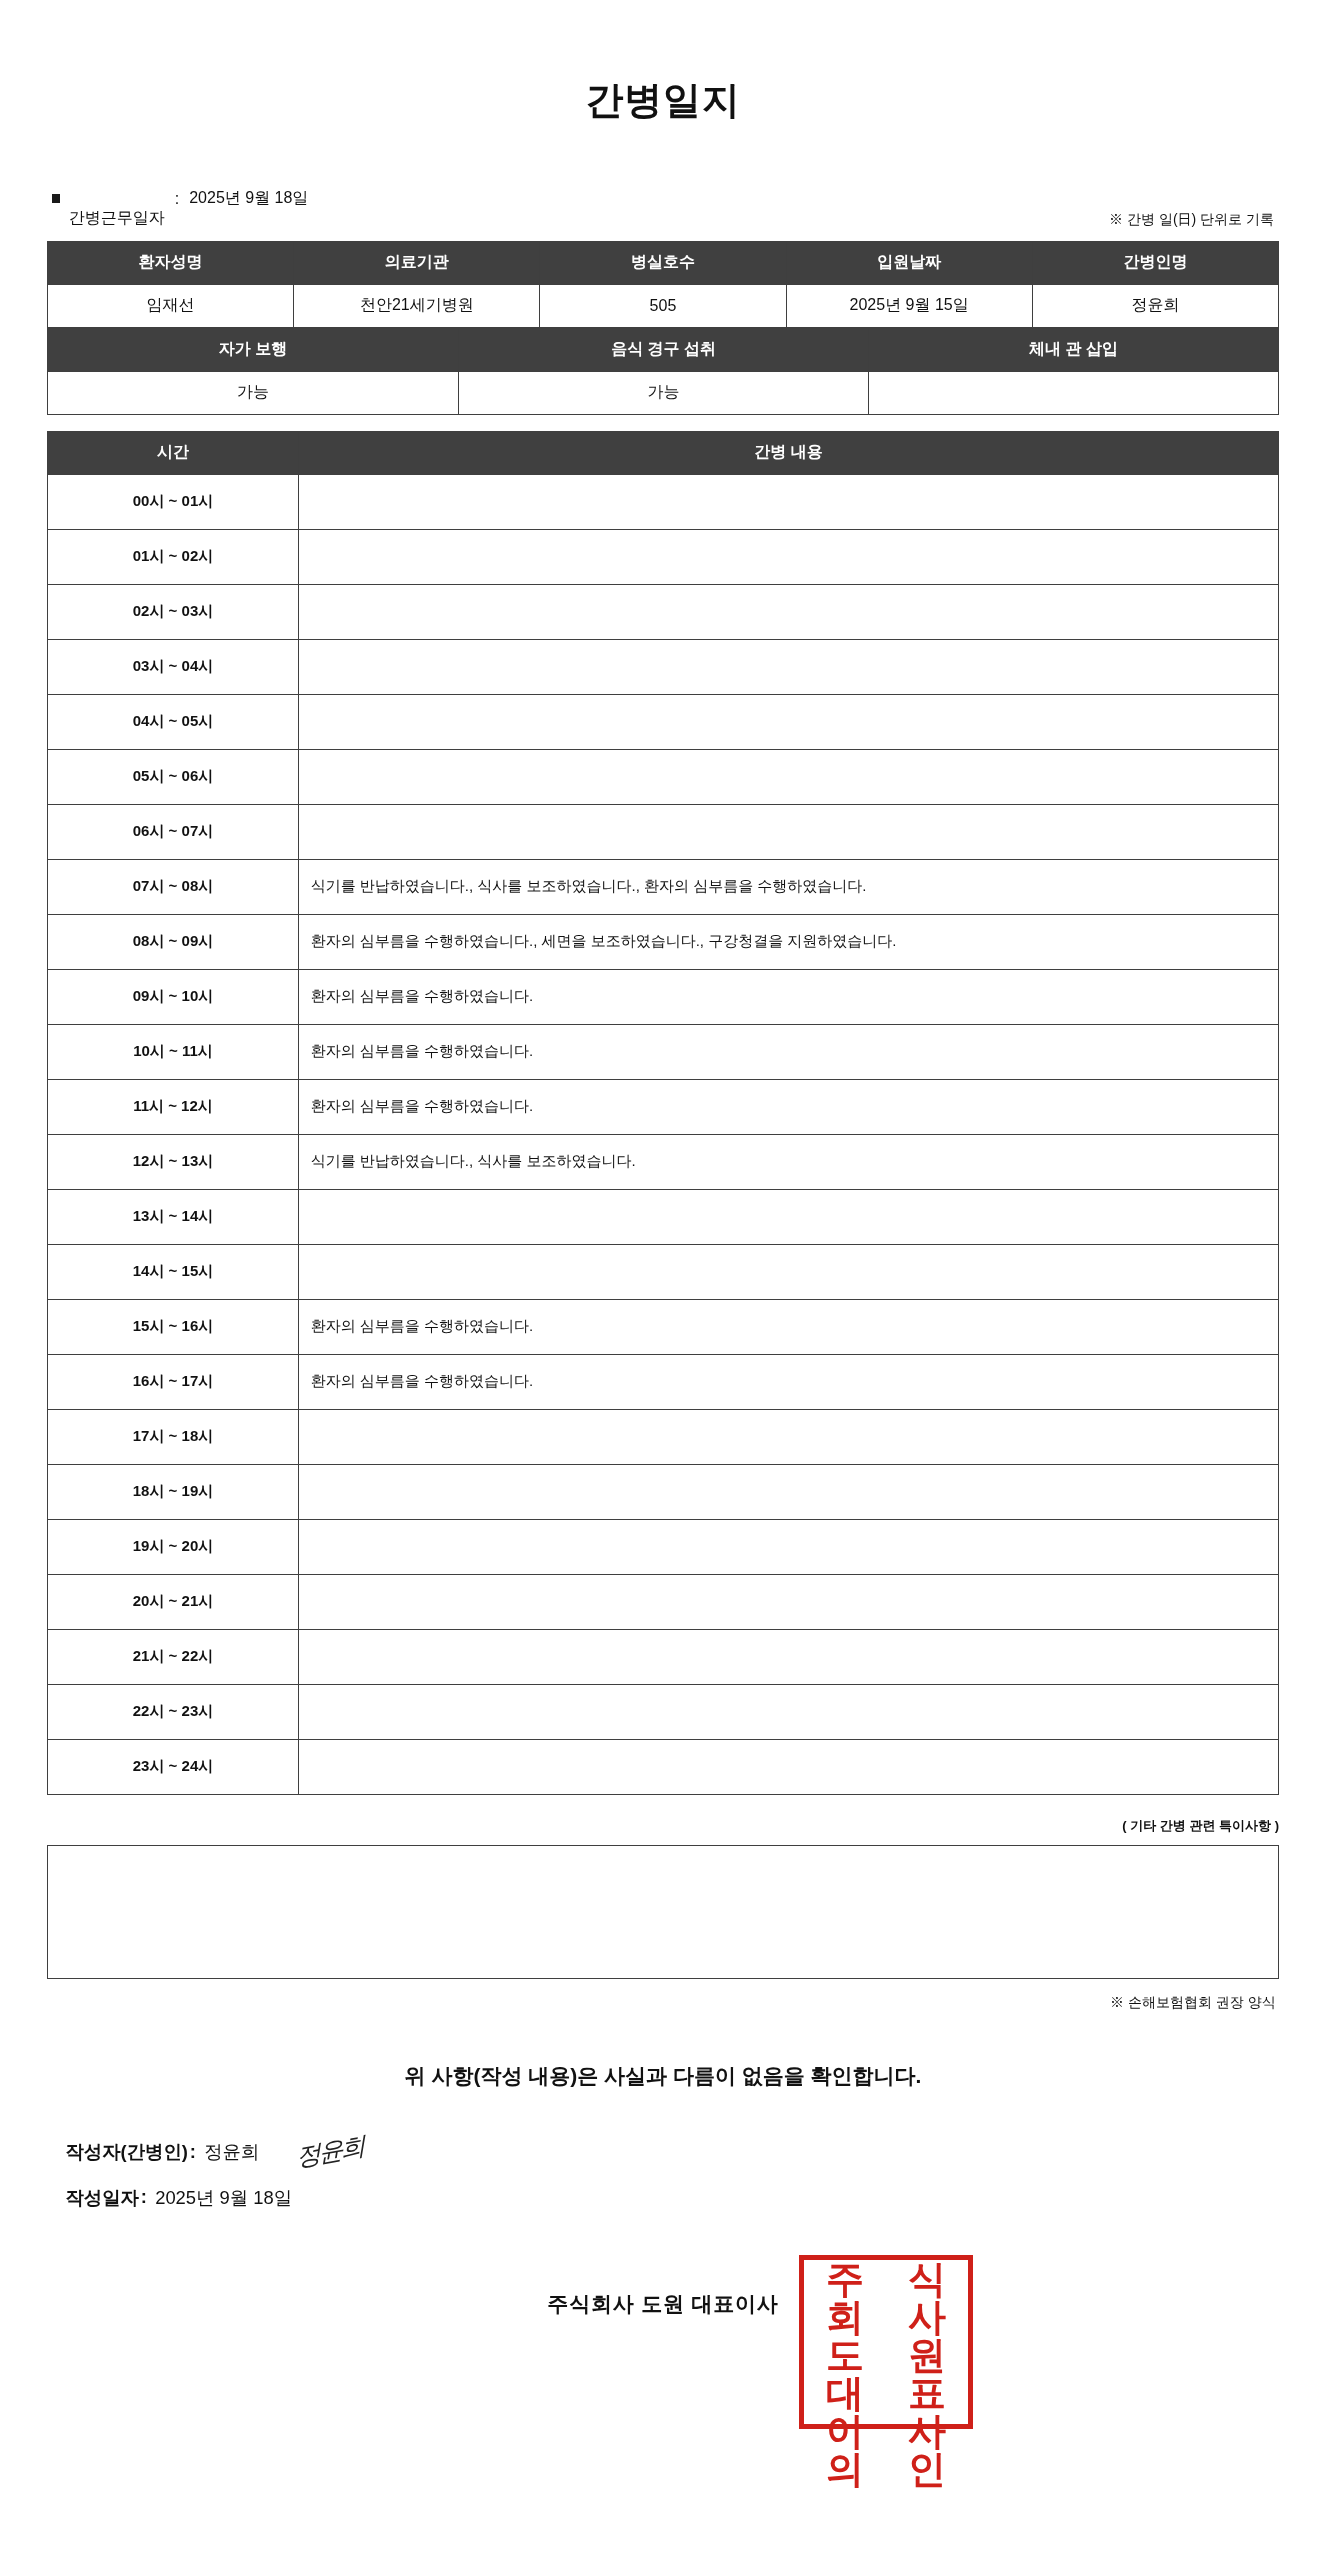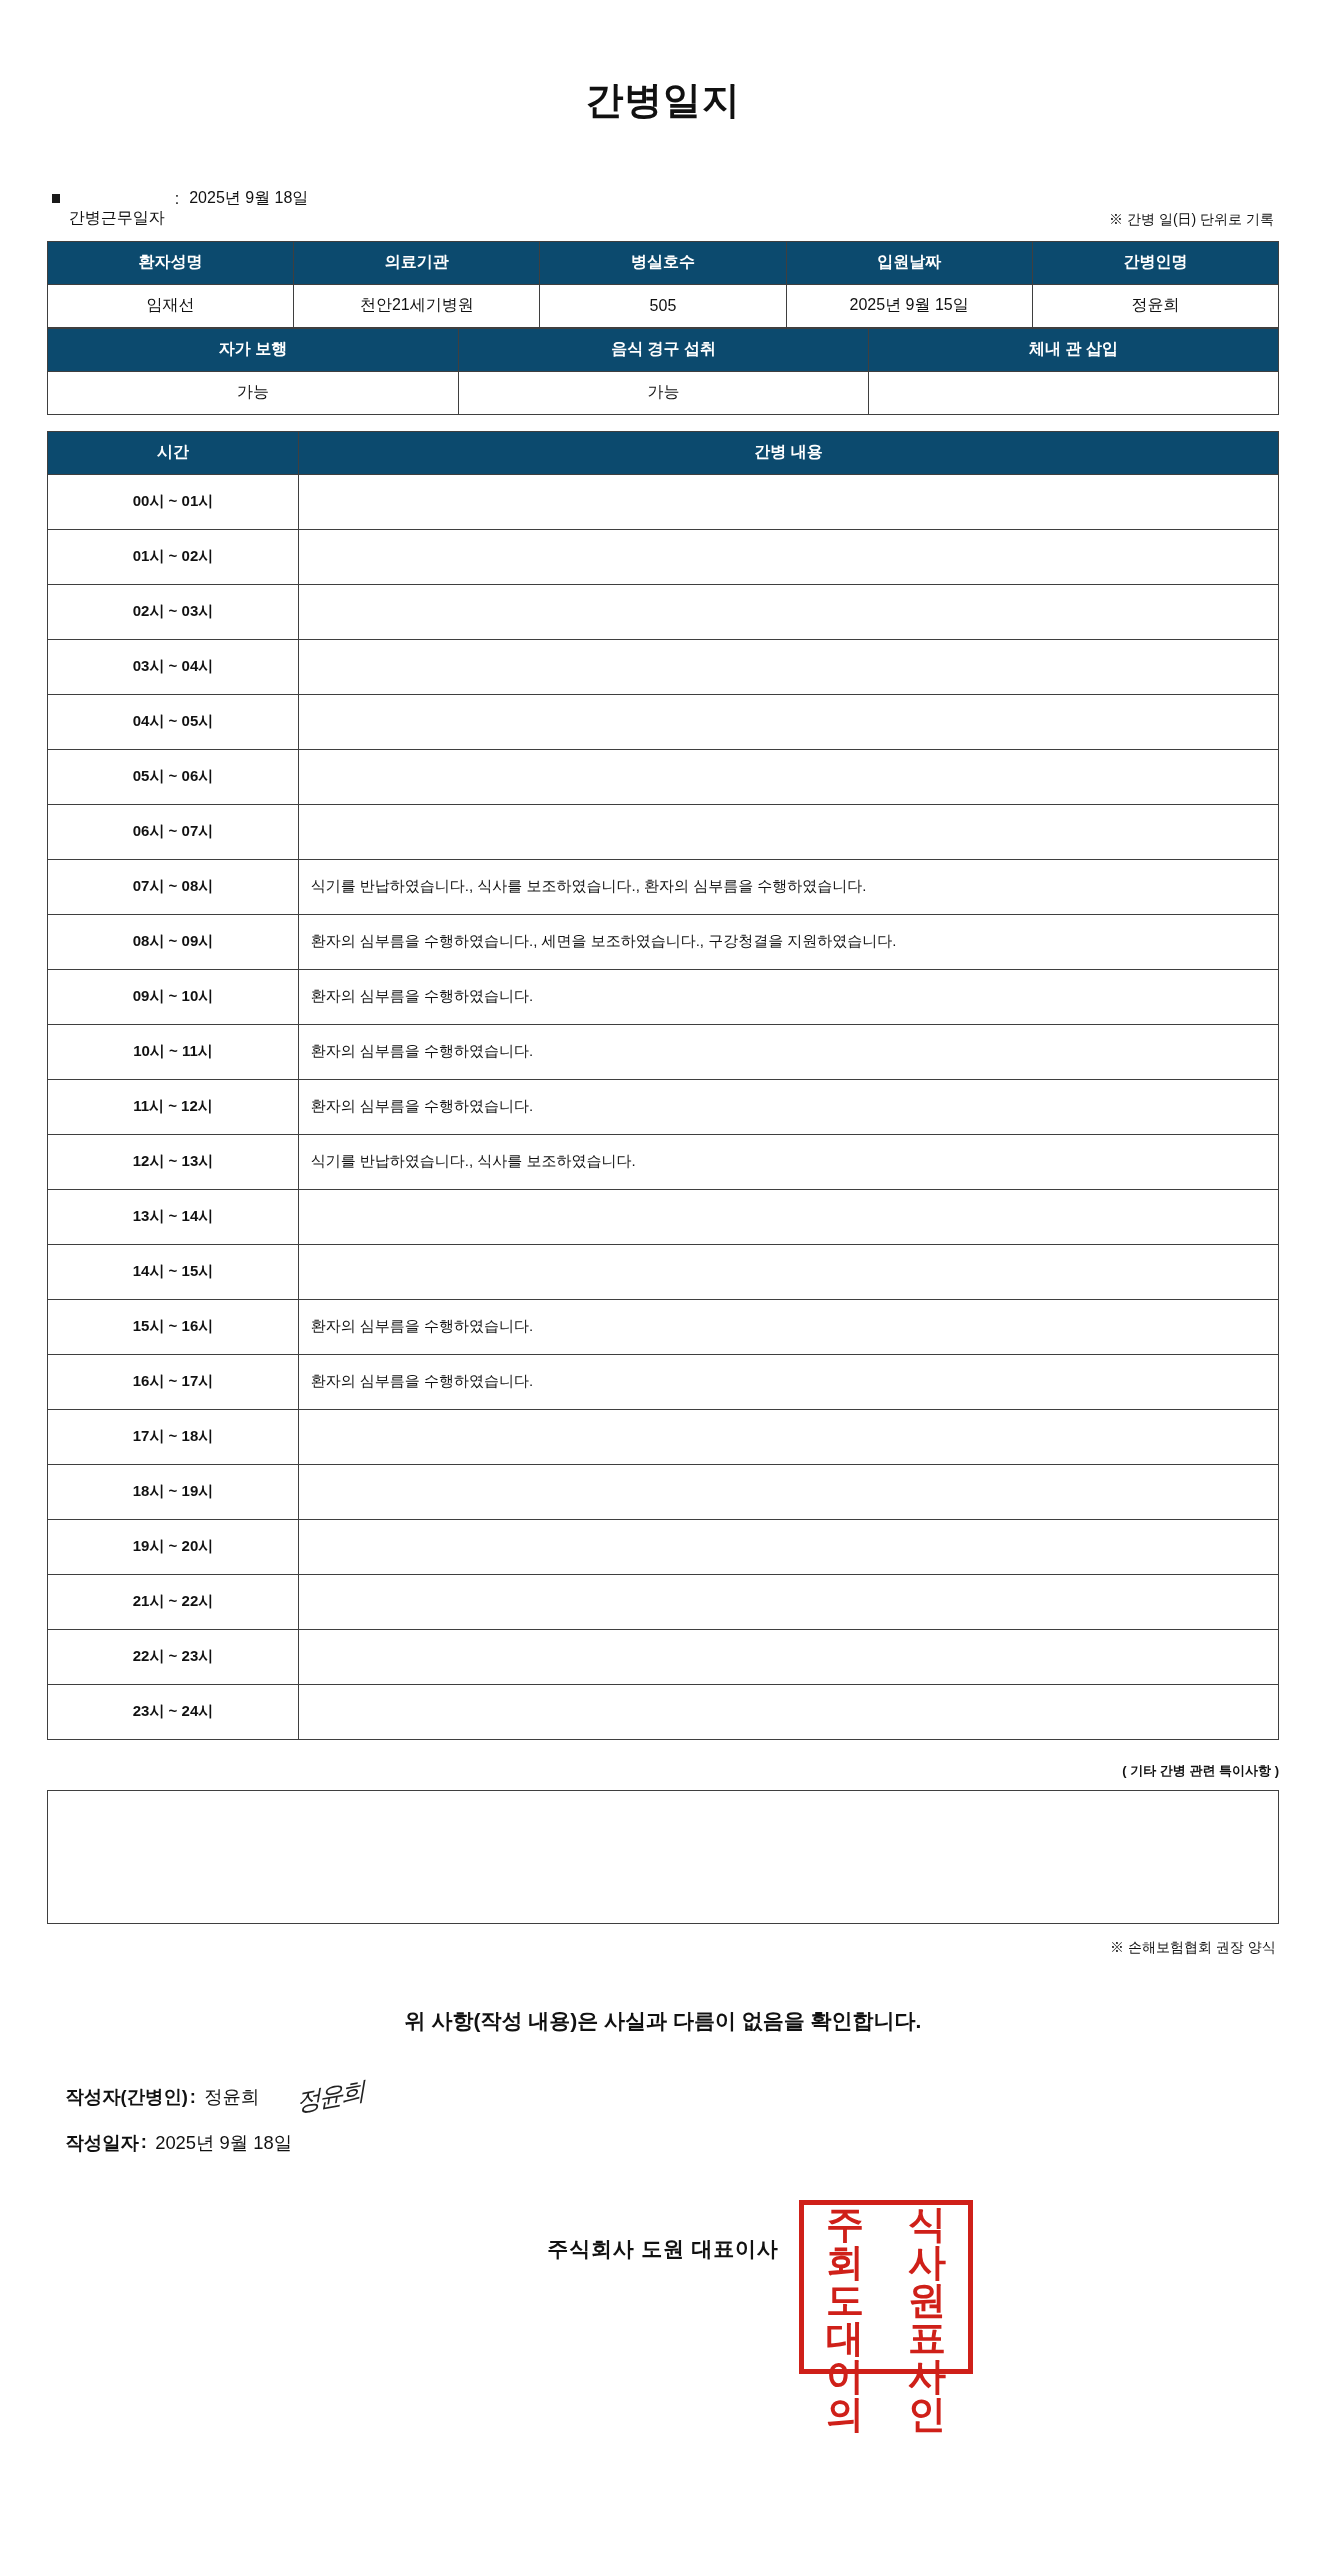--- a/index.html
+++ b/index.html
@@ -71,21 +71,21 @@
   th, td {
     border: 0.8px solid #3f3f3f;
     font-size: 16px;
     font-weight: normal;
     height: 43px;
     text-align: center;
     vertical-align: middle;
     background: #ffffff;
   }
   th {
-    background: #0c4a6e;
+    background: #404040;
     color: #ffffff;
     font-weight: bold;
     font-size: 16px;
   }
   .tbl-patient { margin-bottom: 0; }
   .tbl-ability { margin-bottom: 16px; border-top: none; }
   .tbl-hours { margin-top: 13.4px; padding-left: 20px; }
 
   .tbl-hours th.col-time { width: 251px; }
   .tbl-hours td.time-cell {
@@ -317,20 +317,24 @@
         <tr>
           <td class="time-cell">17시 ~ 18시</td>
           <td class="content-cell"></td>
         </tr>
         <tr>
           <td class="time-cell">18시 ~ 19시</td>
           <td class="content-cell"></td>
         </tr>
         <tr>
           <td class="time-cell">19시 ~ 20시</td>
+          <td class="content-cell"></td>
+        </tr>
+        <tr>
+          <td class="time-cell">20시 ~ 21시</td>
           <td class="content-cell"></td>
         </tr>
         <tr>
           <td class="time-cell">21시 ~ 22시</td>
           <td class="content-cell"></td>
         </tr>
         <tr>
           <td class="time-cell">22시 ~ 23시</td>
           <td class="content-cell"></td>
         </tr>

